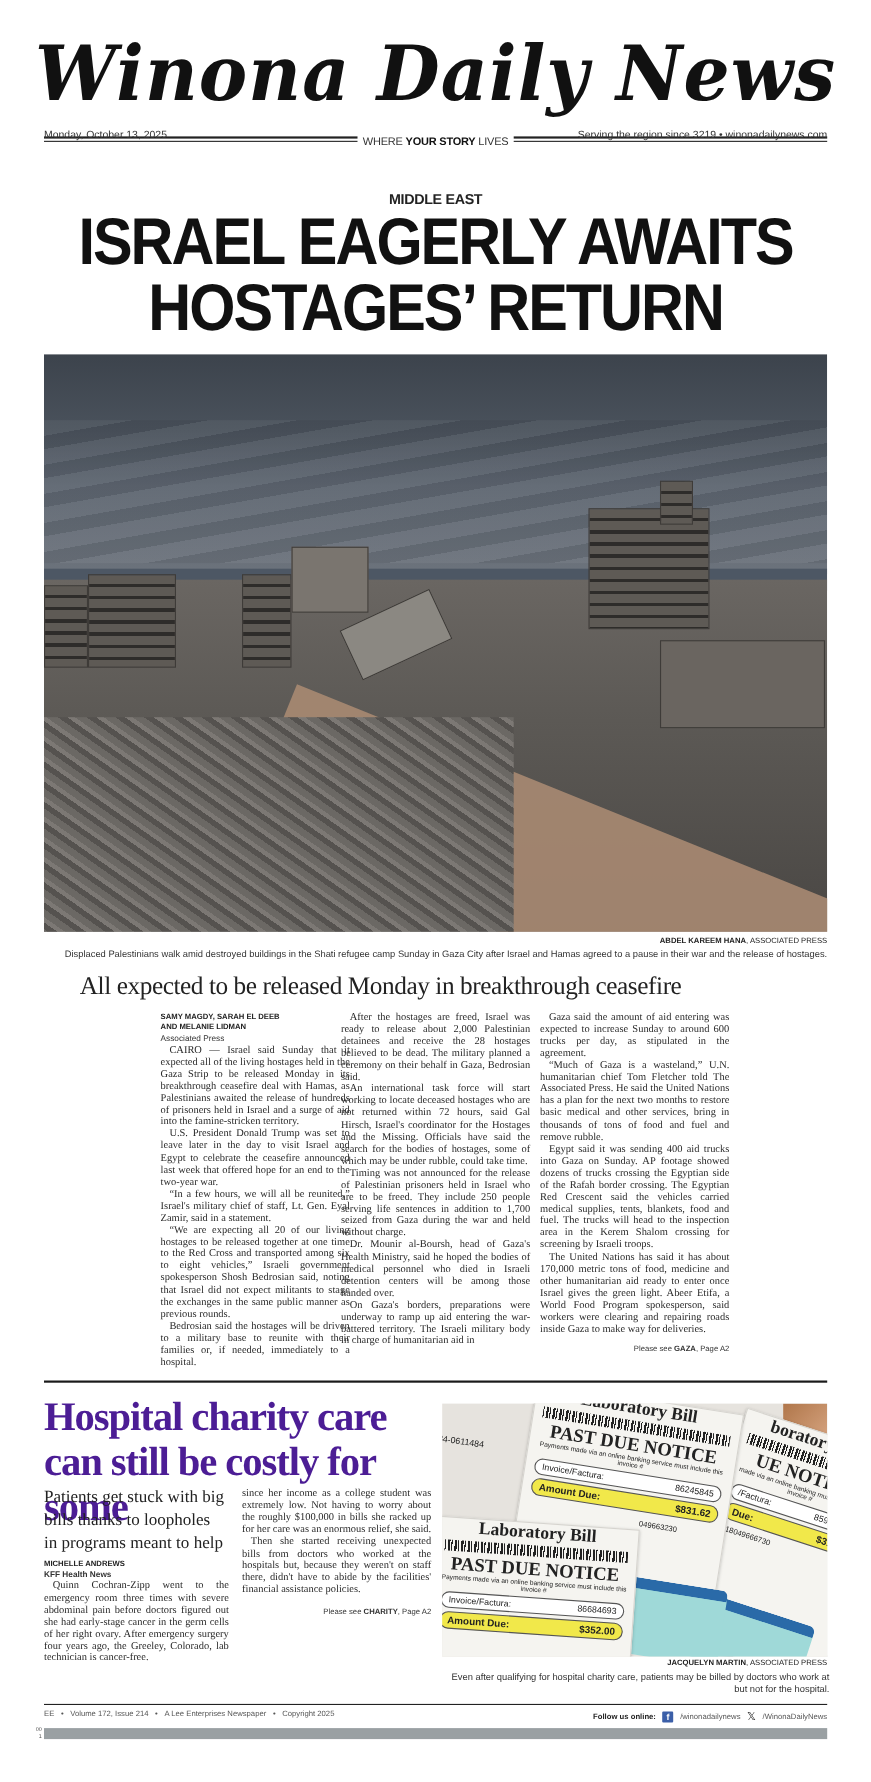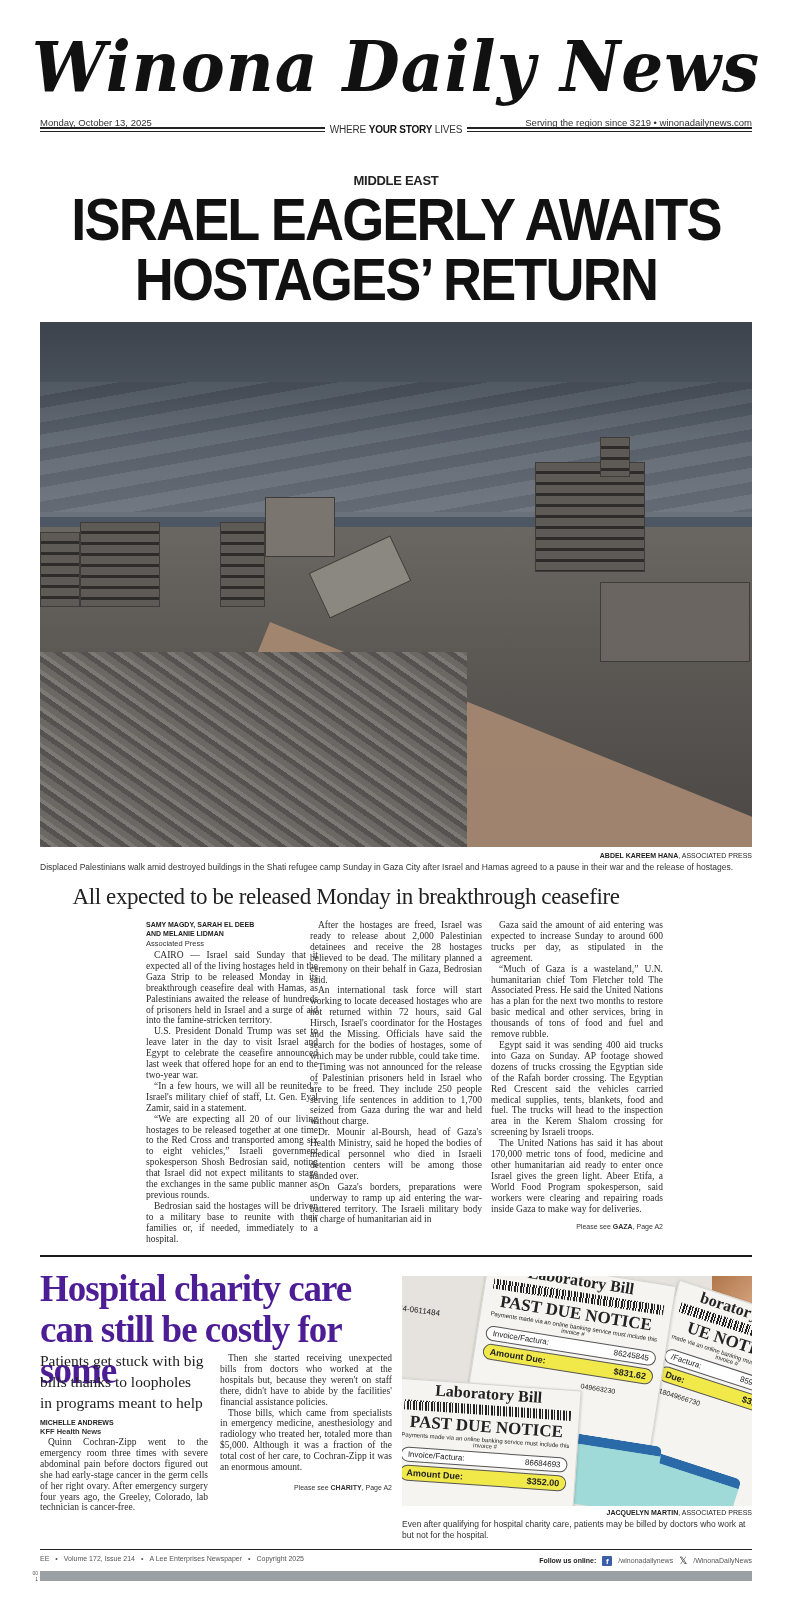--- a/index.html
+++ b/index.html
@@ -6,21 +6,21 @@
   html, body { width: 792px; height: 1620px; background: #ffffff; overflow: hidden; }
   body { font-family: "Liberation Serif", serif; color: #1a1a1a; position: relative; }
 
   .masthead { position: absolute; left: 0; top: 22px; width: 792px; text-align: center; }
   .masthead .title {
     font-family: "DejaVu Serif", serif; font-weight: bold; font-size: 66px;
     letter-spacing: 1px; color: #111; line-height: 90px; transform: scaleY(1.05);
     font-style: italic;
   }
 
-  .rule-row { position: absolute; left: 40px; top: 124px; width: 712px; height: 10px; display: flex; align-items: center; }
+  .rule-row { position: absolute; left: 40px; top: 124px; width: 712px; height: 10px; display: flex; align-items: flex-start; }
   .rule-row .dbl { flex: 1; height: 5px; border-top: 2px solid #222; border-bottom: 1px solid #222; }
   .rule-row .tagline { padding: 0 5px; font-family: "Liberation Sans", sans-serif; font-size: 10px; color: #333; white-space: nowrap; letter-spacing: -0.2px; }
   .rule-row .tagline b { font-weight: bold; color: #111; }
 
   .dateline { position: absolute; top: 117px; font-family: "Liberation Sans", sans-serif; font-size: 9.5px; color: #333; }
   .dateline.left { left: 40px; }
   .dateline.right { right: 40px; }
 
   .kicker { position: absolute; top: 173px; left: 0; width: 792px; text-align: center; font-family: "Liberation Sans", sans-serif; font-weight: bold; font-size: 13px; color: #222; letter-spacing: -0.3px; }
   .headline { position: absolute; top: 190px; left: 0; width: 792px; text-align: center; font-family: "Liberation Sans", sans-serif; font-weight: bold; font-size: 60px; line-height: 60px; color: #111; letter-spacing: -2px; transform: scaleX(0.9); transform-origin: center; }
@@ -32,21 +32,21 @@
   .photo-main .sea { position: absolute; left: 0; top: 195px; width: 100%; height: 20px; background: #4d5764; }
   .photo-main .ground { position: absolute; left: 0; top: 205px; width: 100%; height: 320px; background: linear-gradient(180deg, #6a6662 0%, #5c5955 40%, #4a4744 100%); }
   .photo-main .road { position: absolute; left: 230px; top: 300px; width: 560px; height: 140px; background: #a98a72; transform: rotate(22deg); transform-origin: left top; opacity: 0.9; }
   .photo-main .rubble { position: absolute; left: 0; top: 330px; width: 60%; height: 200px;
     background: repeating-linear-gradient(35deg, #6b6864 0px, #6b6864 6px, #55524f 6px, #55524f 11px, #7c7874 11px, #7c7874 15px); }
   .photo-main .bldg { position: absolute; background: #58544f; border: 1px solid #3e3b38; }
   .photo-main .bldg.win { background: repeating-linear-gradient(180deg, #5e5a55 0px, #5e5a55 8px, #2e2c2a 8px, #2e2c2a 11px); }
 
   .credit { position: absolute; right: 40px; font-family: "Liberation Sans", sans-serif; font-size: 7px; color: #222; text-transform: uppercase; }
   .credit b { font-weight: bold; }
-  .caption { position: absolute; left: 40px; font-family: "Liberation Sans", sans-serif; font-size: 8.5px; color: #333; line-height: 11px; }
+  .caption { position: absolute; left: 40px; font-family: "Liberation Sans", sans-serif; font-size: 8.5px; color: #333; line-height: 11px; text-align: right; }
 
   .deck { position: absolute; top: 884px; left: 0; width: 692px; text-align: center; font-family: "Liberation Serif", serif; font-size: 23px; color: #222; letter-spacing: -0.4px; }
 
   .col { position: absolute; font-family: "Liberation Serif", serif; font-size: 9.5px; line-height: 10.9px; color: #2a2a2a; text-align: justify; }
   .col p { text-indent: 8px; }
   .byline { font-family: "Liberation Sans", sans-serif; font-weight: bold; font-size: 7px; line-height: 9px; color: #222; text-transform: uppercase; text-align: left; }
   .agency { font-family: "Liberation Sans", sans-serif; font-size: 7.5px; line-height: 12px; color: #333; text-align: left; }
   .jump { font-family: "Liberation Sans", sans-serif; font-size: 7px; color: #333; text-align: right; }
   .jump b { font-weight: bold; }
 
@@ -149,22 +149,22 @@
 
 <div class="hed2">Hospital charity care can still be costly for some</div>
 <div class="dek2">Patients get stuck with big bills thanks to loopholes in programs meant to help</div>
 
 <div class="col" style="left:40px;top:1418px;width:168px;">
   <div class="byline">MICHELLE ANDREWS</div>
   <div class="agency" style="line-height:10px;font-weight:bold;">KFF Health News</div>
   <p>Quinn Cochran-Zipp went to the emergency room three times with severe abdominal pain before doctors figured out she had early-stage cancer in the germ cells of her right ovary. After emergency surgery four years ago, the Greeley, Colorado, lab technician is cancer-free.</p>
 </div>
 <div class="col" style="left:220px;top:1353px;width:172px;">
+  <p style="text-indent:0;">since her income as a college student was extremely low. Not having to worry about the roughly $100,000 in bills she racked up for her care was an enormous relief, she said.</p>
   <p>Then she started receiving unexpected bills from doctors who worked at the hospitals but, because they weren't on staff there, didn't have to abide by the facilities' financial assistance policies.</p>
-  <p>Those bills, which came from specialists in emergency medicine, anesthesiology and radiology who treated her, totaled more than $5,000. Although it was a fraction of the total cost of her care, to Cochran-Zipp it was an enormous amount.</p>
   <div class="jump" style="margin-top:10px;"><span>Please see </span><b>CHARITY</b><span>, Page A2</span></div>
 </div>
 
 <div class="photo2">
   <div style="position:absolute;right:0;top:0;width:40px;height:30px;background:linear-gradient(135deg,#b0764a,#d4a27e);"></div>
   <div style="position:absolute;left:-4px;top:30px;font-family:'Liberation Sans',sans-serif;font-size:8px;transform:rotate(8deg);">34-0611484</div>
 
   <div class="bill" style="left:240px;top:20px;width:140px;height:220px;transform:rotate(18deg);">
     <div class="bt">boratory Bill</div>
     <div class="bar"></div>

